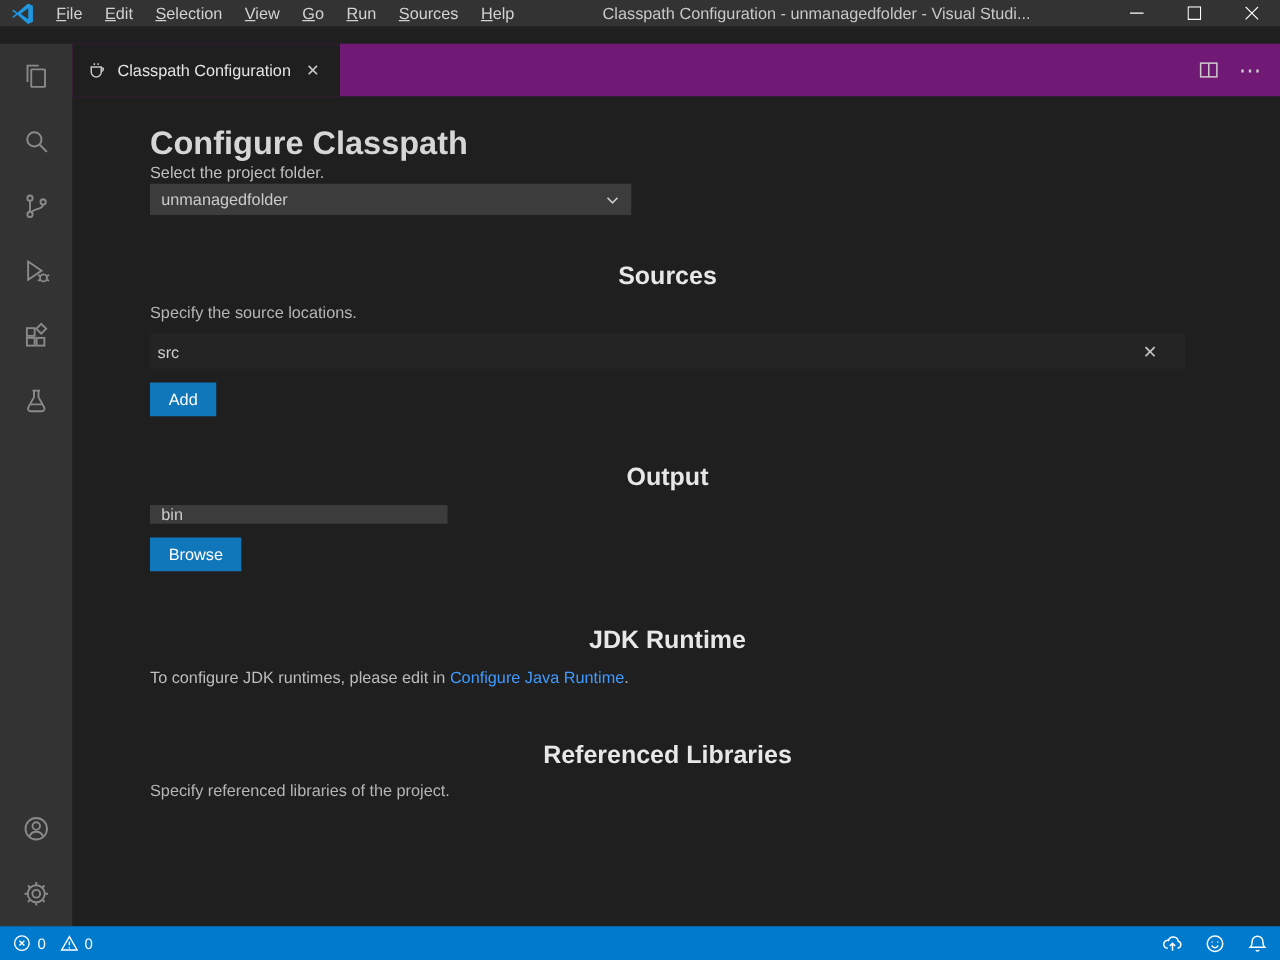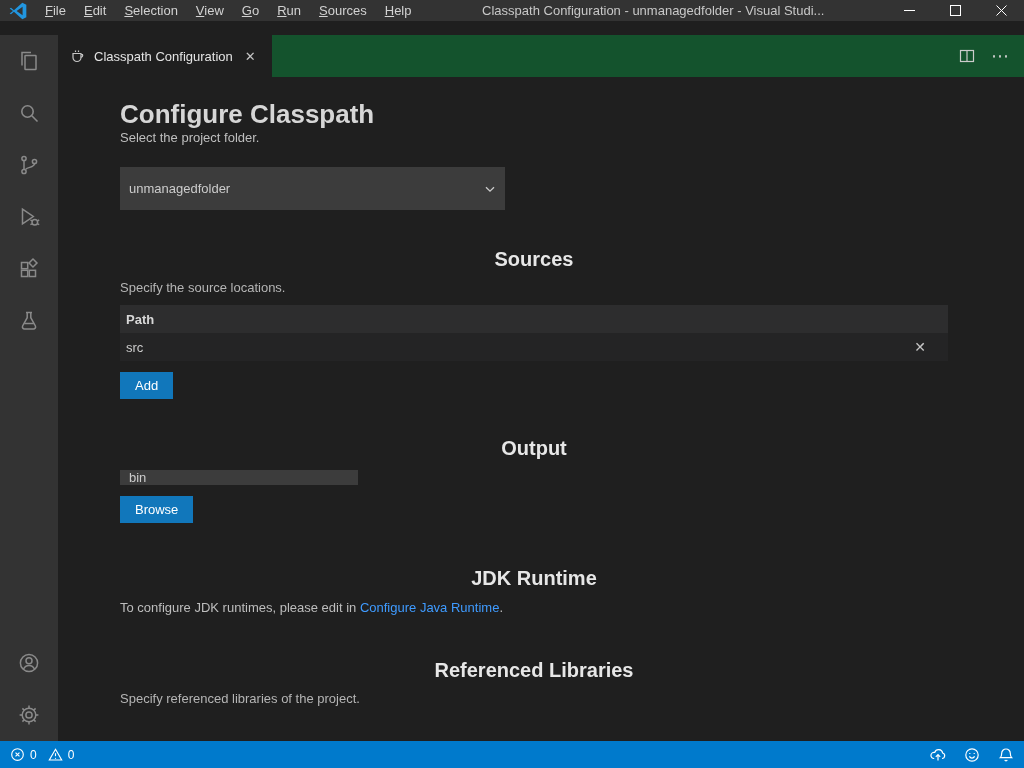--- a/index.html
+++ b/index.html
@@ -36,36 +36,36 @@
   .activitybar {
     width:58px; background:#333333; display:flex; flex-direction:column; align-items:center;
     flex-shrink:0;
   }
   .ab-btn { width:58px; height:52px; display:flex; align-items:center; justify-content:center; }
   .ab-spacer { flex:1; }
 
   
   .editor-col { flex:1; min-width:0; display:flex; flex-direction:column; background:#1f1f1f; }
 
-  .tabbar { height:42px; background:#14532d; display:flex; align-items:stretch; flex-shrink:0; }
+  .tabbar { height:42px; background:#701a75; display:flex; align-items:stretch; flex-shrink:0; }
   .tab {
     background:#1f1f1f; display:flex; align-items:center; gap:8px; padding:0 12px;
     font-size:13px; color:#e4e4e4; min-width:0;
   }
   .tab-label { white-space:nowrap; }
   .tab-close { color:#c5c5c5; font-size:13px; padding:2px 4px; }
   .tab-actions { margin-left:auto; display:flex; align-items:center; gap:16px; padding-right:14px; color:#cccccc; }
   .ellipsis { font-size:18px; letter-spacing:1px; line-height:1; color:#cccccc; }
 
   
   .content { flex:1; overflow:hidden; padding:10px 76px 0 62px; }
   .page-title { font-size:26px; font-weight:600; color:#d6d6d6; margin:12px 0 0 0; }
   .field-label { color:#bfbfbf; }
   .dropdown {
-    margin-top:22px; width:385px; height:43px; background:#3c3c3c;
+    margin-top:2px; width:385px; height:25px; background:#3c3c3c;
     display:flex; align-items:center; justify-content:space-between; padding:0 9px;
     color:#cccccc;
   }
   .section-h { font-size:20px; font-weight:700; color:#e7e7e7; margin:38px 0 0 0;text-align:center; }
   .section-h.more-gap { margin-top:44px; }
   .desc { margin-top:9px; color:#b5b5b5; }
 
   .table { margin-top:10px; }
   .trow { height:28px; display:flex; align-items:center; padding:0 6px; }
   .trow.head { background:#2d2d2e; color:#d8d8d8; font-weight:700; }
@@ -231,23 +231,20 @@
         <span>
           <svg width="12" height="12" viewBox="0 0 12 12" fill="none" stroke="#cccccc" stroke-width="1.3">
             <path d="M2 4.2l4 4 4-4"></path>
           </svg>
         </span>
       </div>
 
       <h2 class="section-h">Sources</h2>
       <div class="desc">Specify the source locations.</div>
       <div class="table">
-        <div class="trow head">
-          <span>Path</span>
-        </div>
         <div class="trow data">
           <span>src</span>
           <span class="row-close">✕</span>
         </div>
       </div>
       <button class="btn">Add</button>
 
       <h2 class="section-h">Output</h2>
       <input class="text-input" type="text" value="bin" style="">
       <button class="btn">Browse</button>

